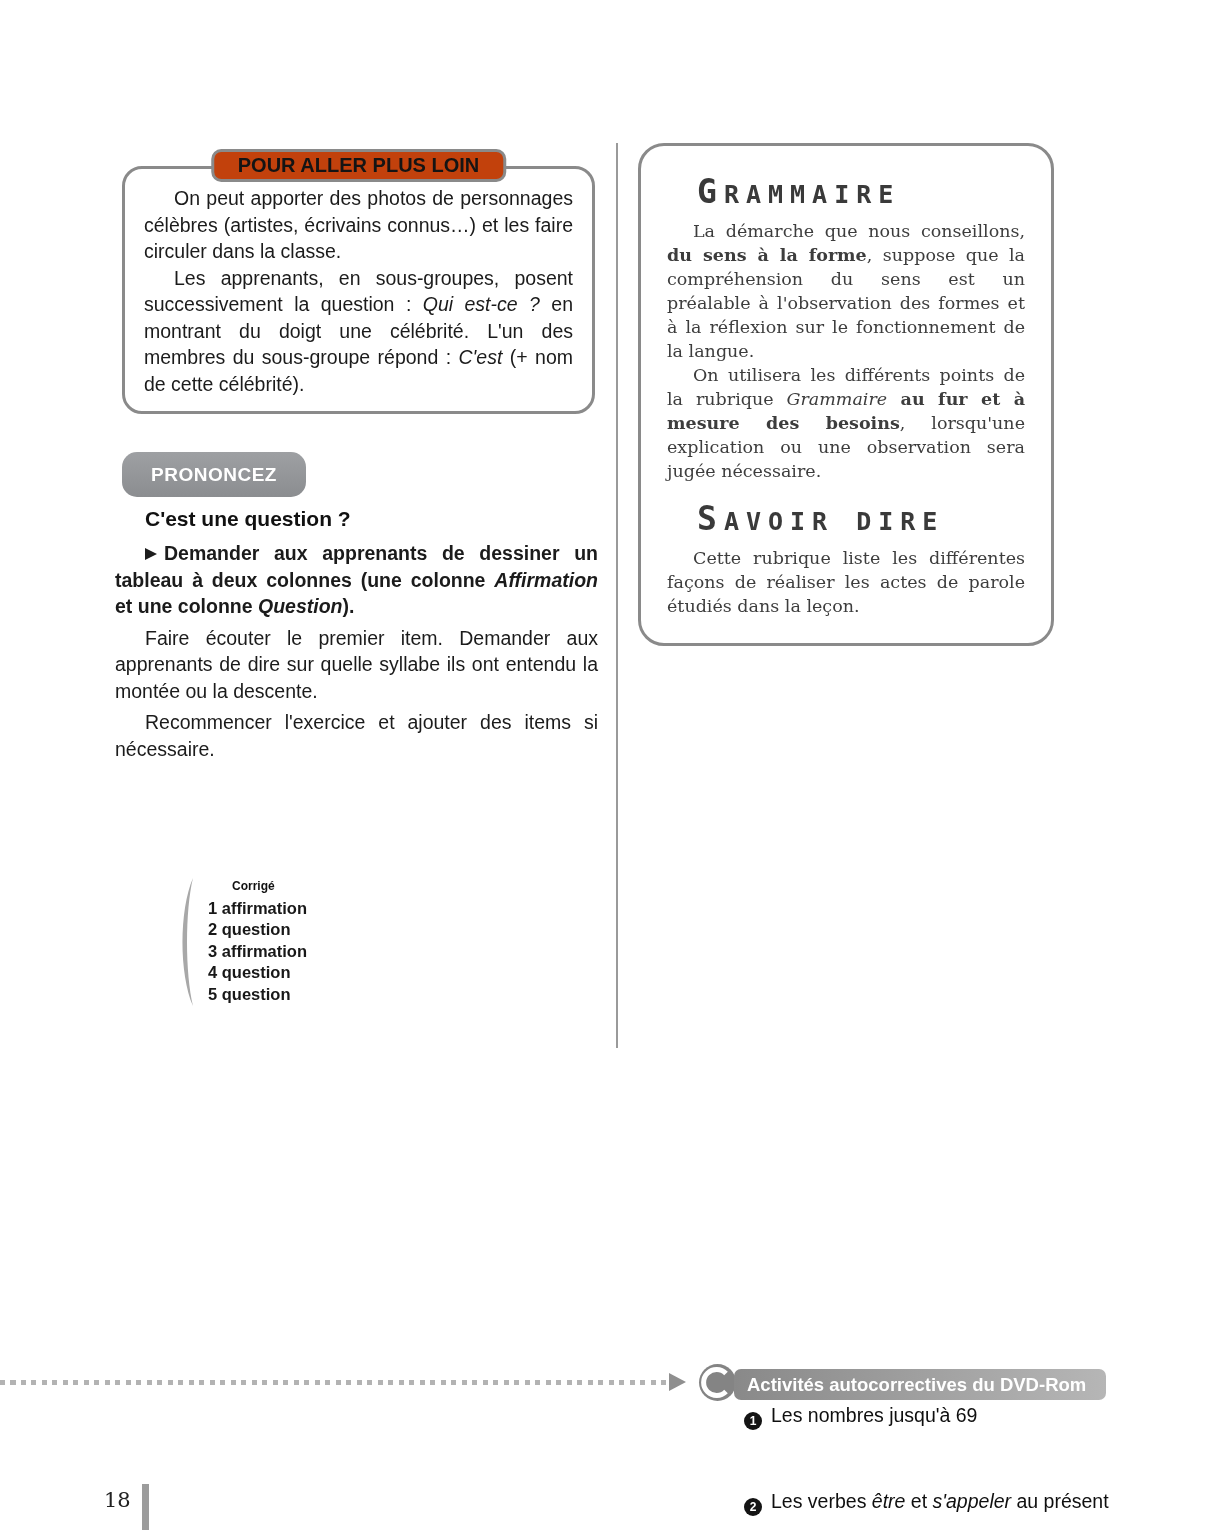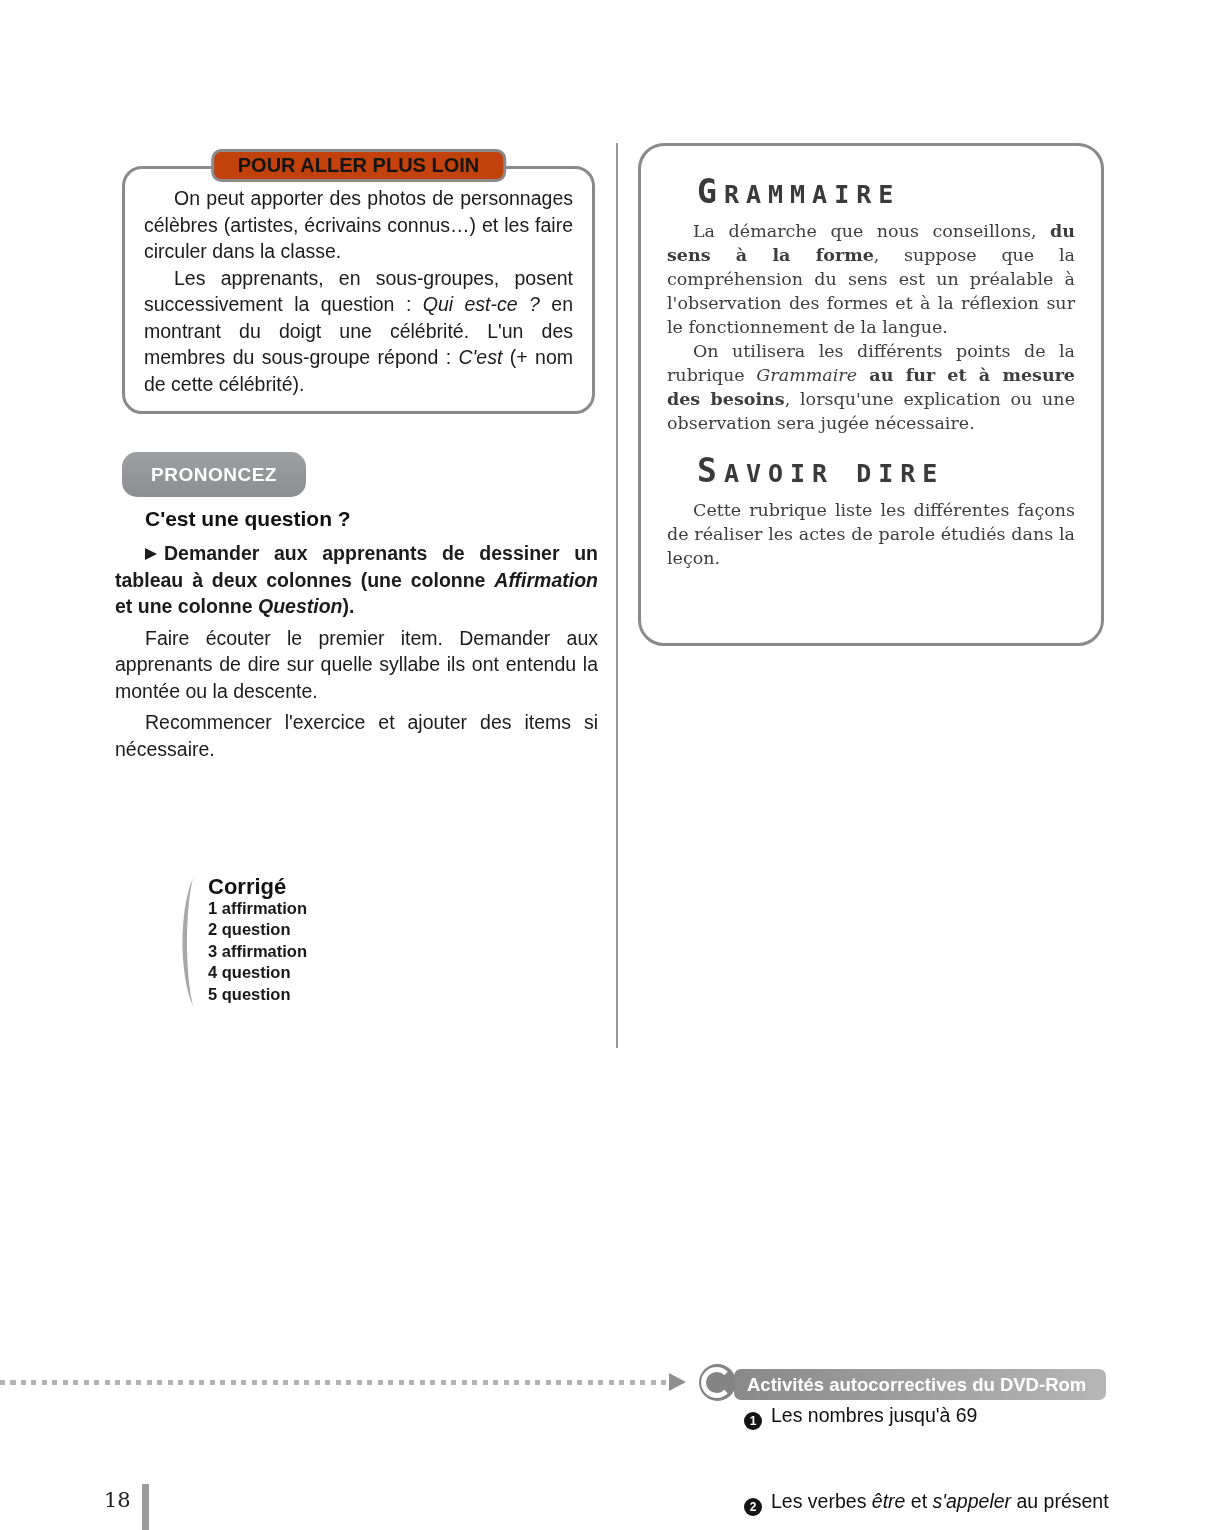--- a/index.html
+++ b/index.html
@@ -27,25 +27,25 @@
   .sec-title{position:absolute;left:145px;top:507px;font-size:21px;font-weight:bold;color:#111;}
   .left-main{position:absolute;left:115px;top:540px;width:483px;}
   .left-main p{margin:5px 0 0;}
   .left-main p:first-child{margin-top:0;}
   .tri{display:inline-block;width:0;height:0;border-left:12px solid #1d1d1d;
     border-top:6.5px solid transparent;border-bottom:6.5px solid transparent;margin-right:7px;}
 
   
   .corrige{position:absolute;left:176px;top:876px;display:flex;align-items:flex-start;}
   .corrige svg{width:24px;height:132px;margin-right:8px;flex:none;}
-  .corrige-title{font-weight:bold;font-size:22px;line-height:21.5px;color:#111;}
+  .corrige-title{font-weight:bold;font-size:12px;line-height:21.5px;color:#111;margin-left:24px;}
   .corrige-item{font-weight:bold;font-size:16.5px;line-height:21.5px;color:#181818;}
 
   
-  .gram-box{position:absolute;left:638px;top:143px;width:466px;min-height:503px;box-sizing:border-box;
+  .gram-box{position:absolute;left:638px;top:143px;width:416px;min-height:503px;box-sizing:border-box;
     border:3px solid #8a8a8a;border-radius:26px;padding:18px 26px 20px;}
   .dot-title{font-family:"DejaVu Sans Mono",monospace;font-weight:bold;color:#3a3a3a;
     letter-spacing:7px;font-size:25px;margin:8px 0 8px 30px;white-space:nowrap;}
   .dot-title .init{font-size:33px;}
   .serif-text p{margin:0;font-family:"DejaVu Serif",serif;font-size:17.5px;line-height:24px;
     text-align:justify;text-indent:26px;color:#3d3d3d;}
 
   
   .leader{position:absolute;left:0;top:1380px;width:668px;height:5px;
     background:repeating-linear-gradient(to right,#b3b3b3 0 5px,transparent 5px 10.5px);}

